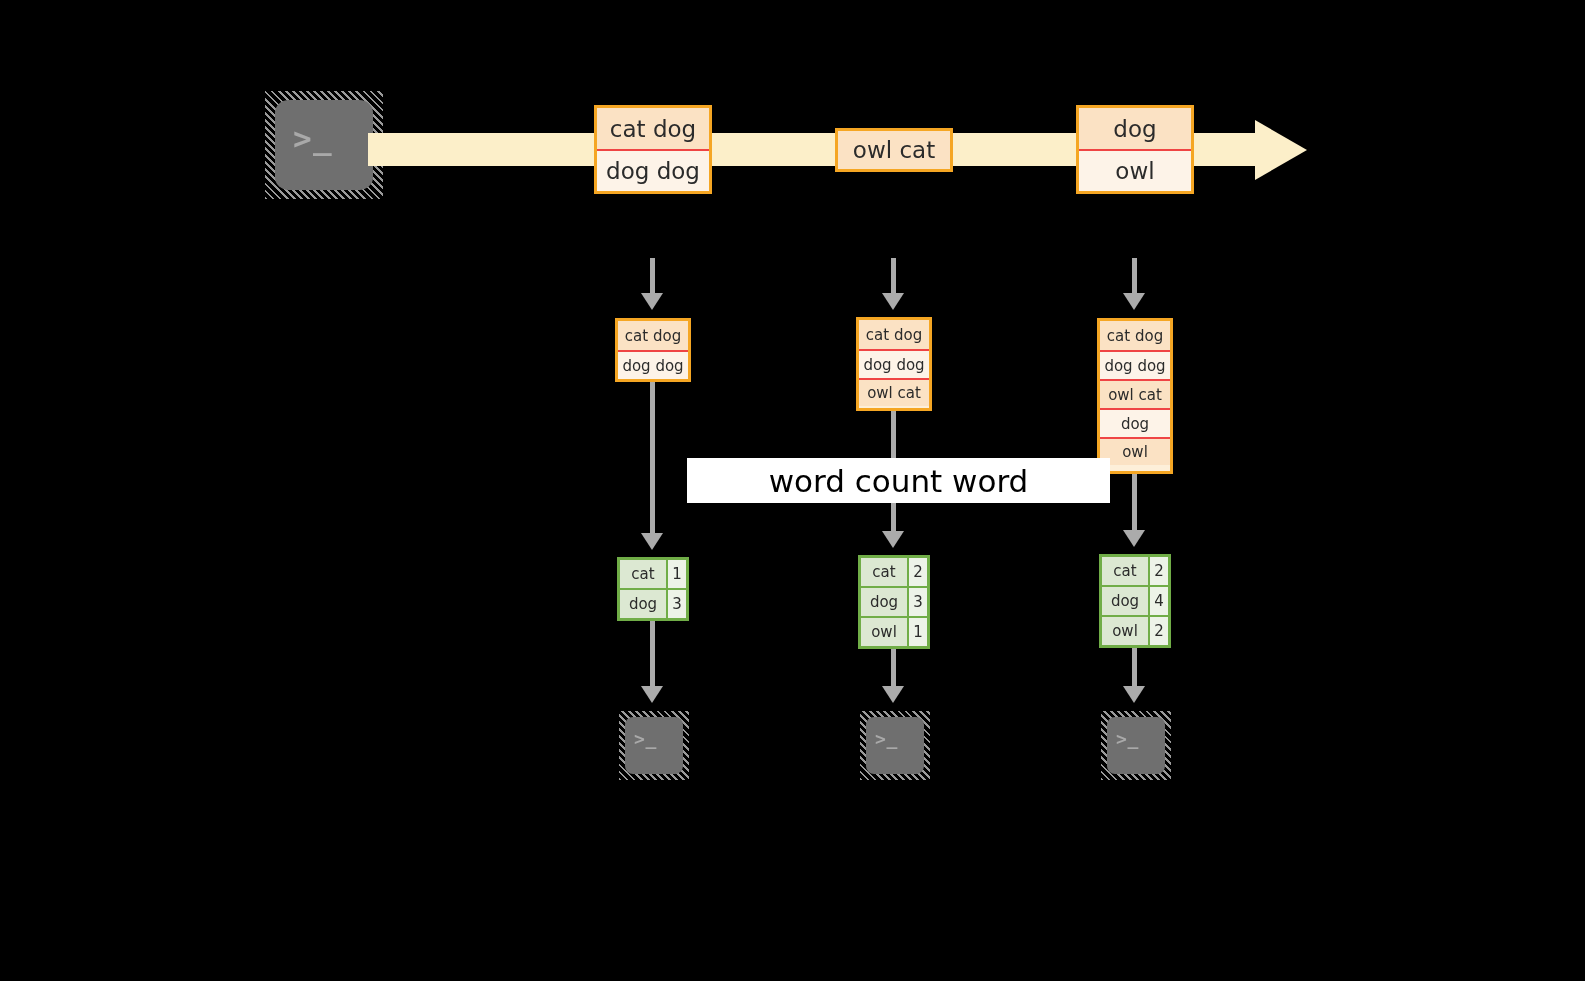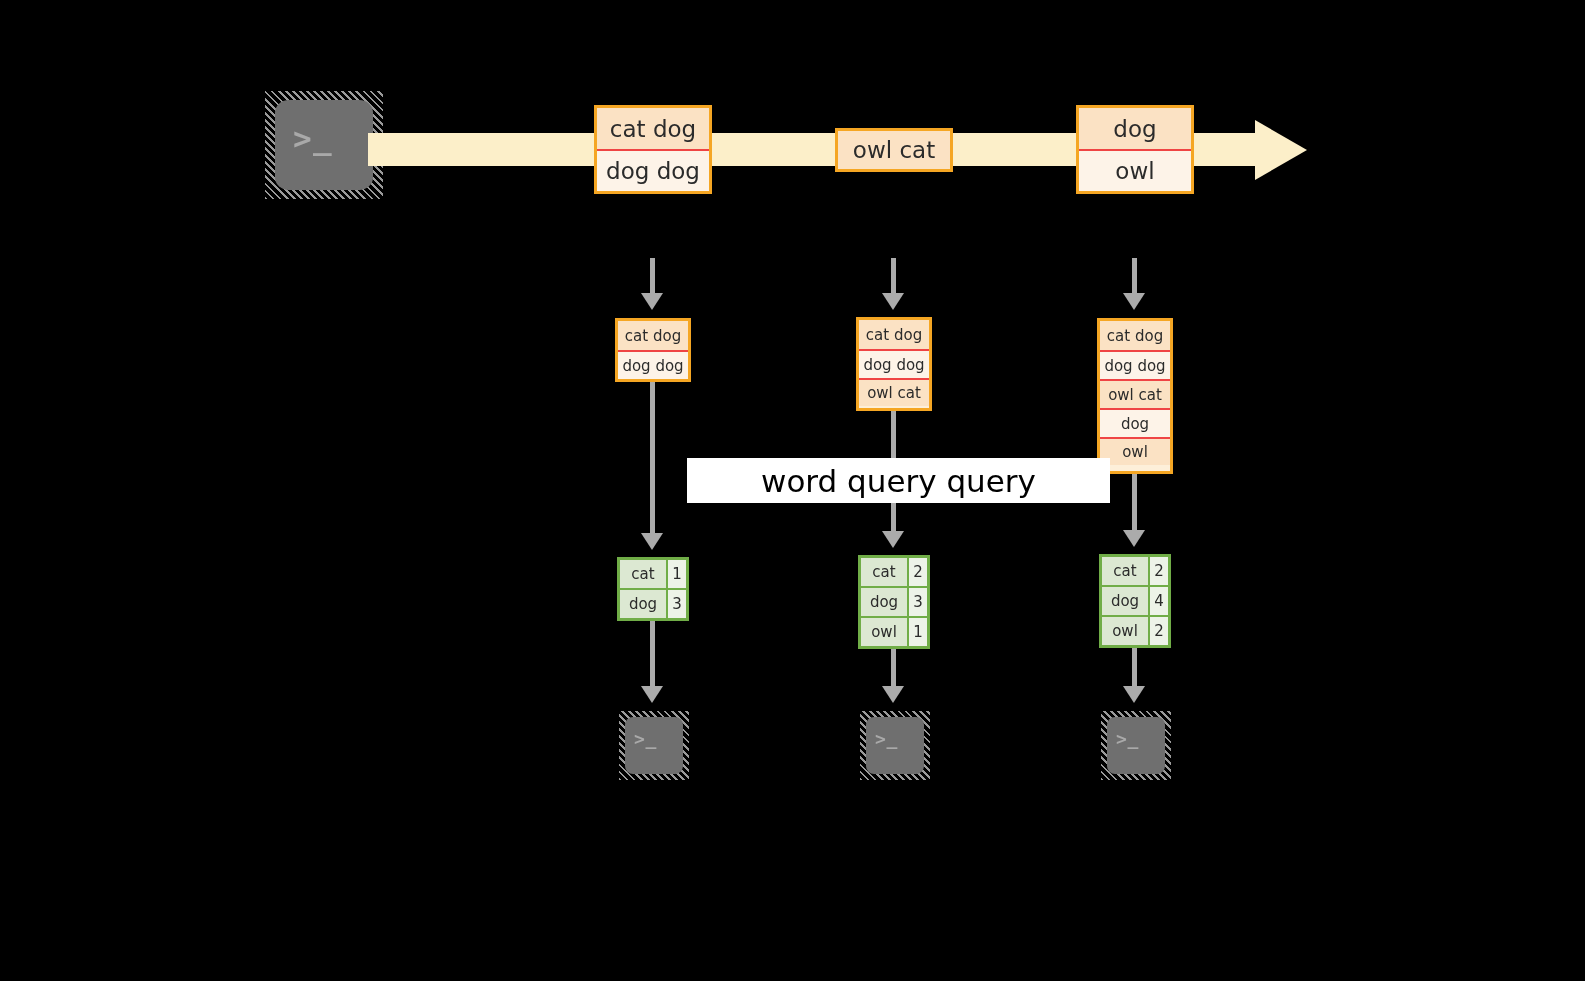--- a/index.html
+++ b/index.html
@@ -258,15 +258,15 @@
 
   <div class="gline" style="left:1132px; top:648px; width:5px; height:41px;"></div>
   <div class="ghead" style="left:1123px; top:686px;"></div>
 
   <div class="terminal" style="left:1101px; top:711px; width:70px; height:69px;">
     <div class="hatch"></div>
     <div class="body" style="left:6px; top:6px; right:6px; bottom:6px;"></div>
     <div class="glyph" style="left:15px; top:19px; font-size:18px;">&gt;_</div>
   </div>
 
-  <div class="query-label" style="left:687px; top:458px; width:423px; height:45px; font-size:31px;">word query query</div>
+  <div class="query-label" style="left:687px; top:458px; width:423px; height:45px; font-size:31px;">word count word</div>
 
 </div>
 
 </body></html>

